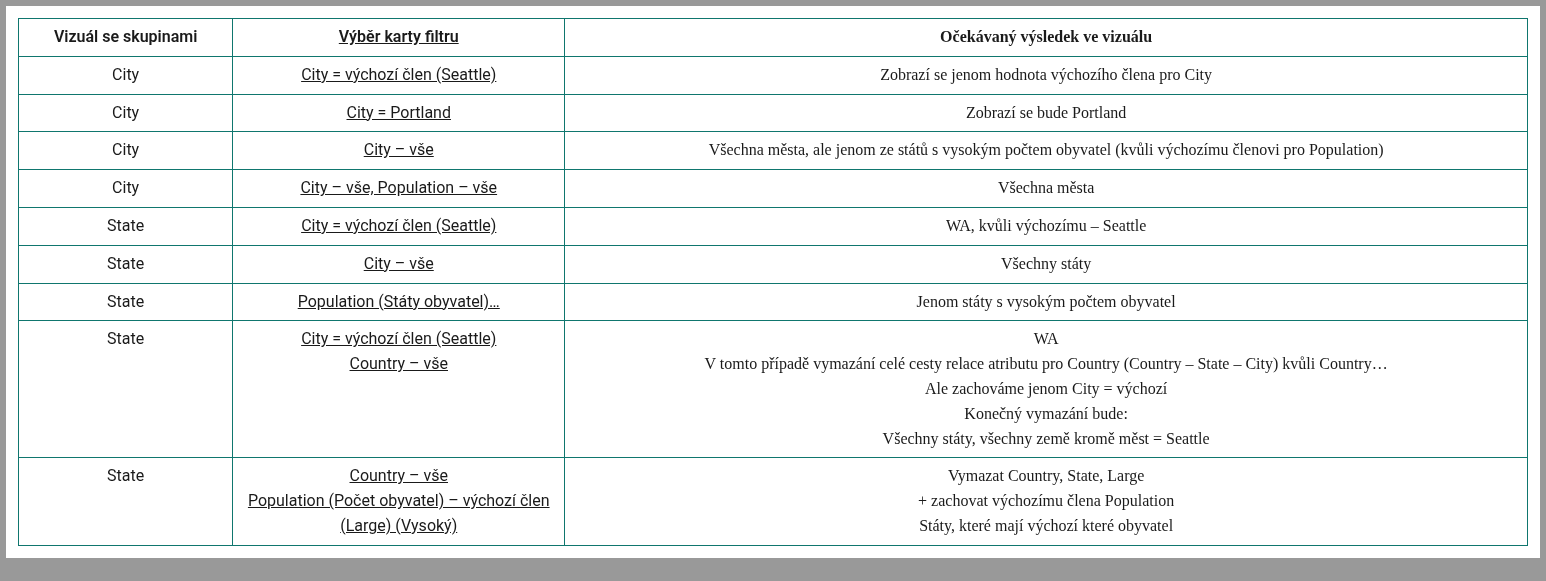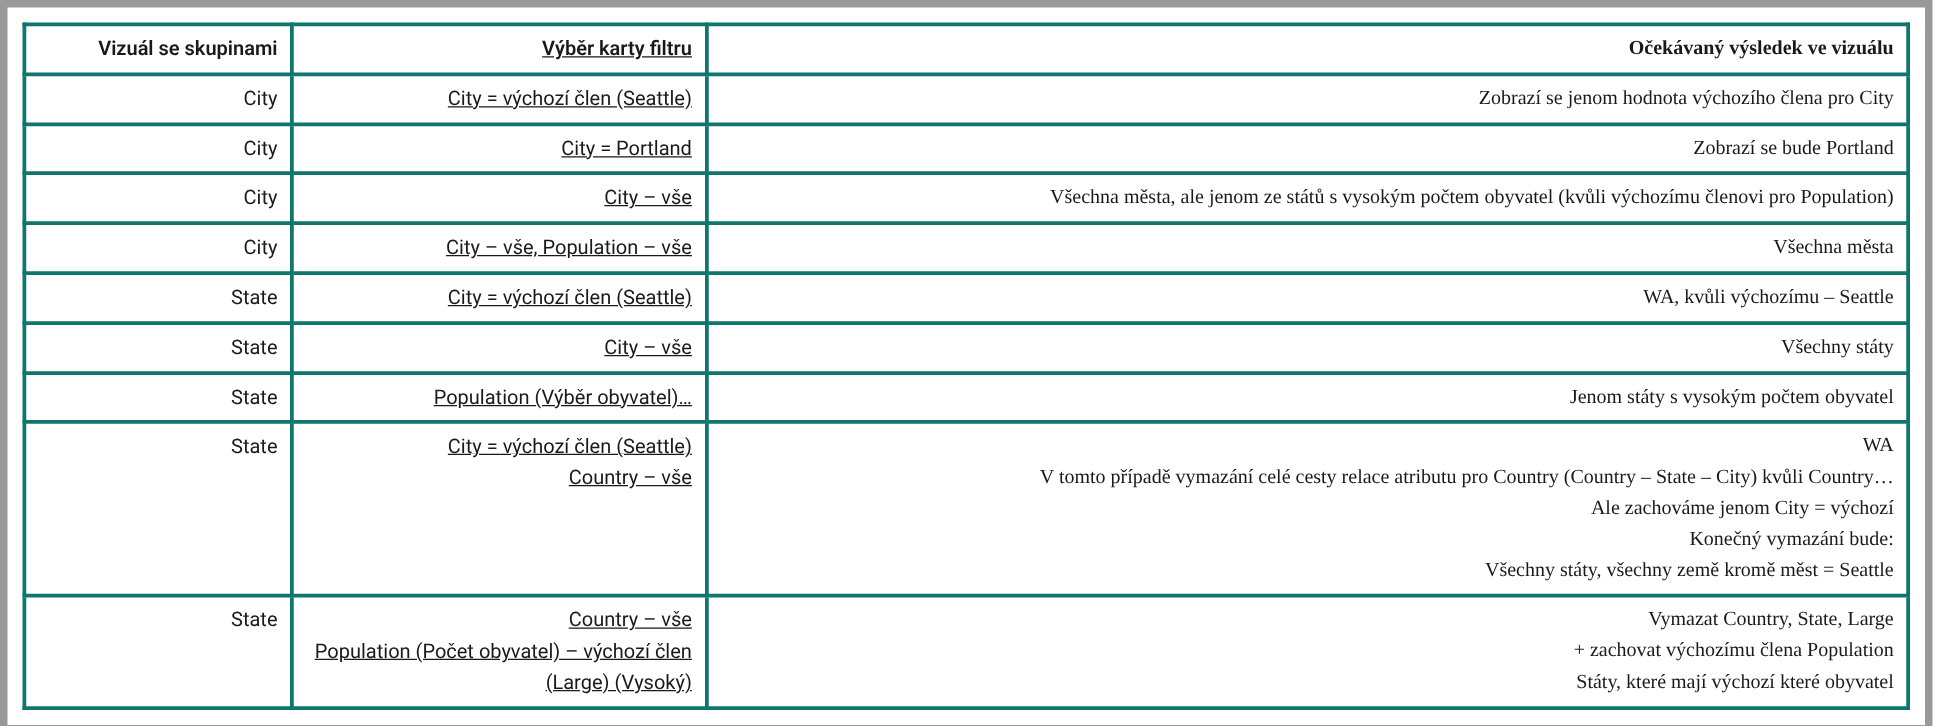--- a/index.html
+++ b/index.html
@@ -16,22 +16,22 @@
       background: #fff;
       padding: 12px;
     }
     table {
       width: 100%;
       border-collapse: collapse;
       font-size: 16px;
       color: #1a1a1a;
     }
     th, td {
-      border: 3px solid #0f766e;
-      text-align: right;
+      border: 1px solid #0f766e;
+      text-align: center;
       vertical-align: top;
       padding: 6px 10px;
       line-height: 1.55;
     }
     th {
       font-weight: 600;
     }
     .col1 { width: 14.2%; }
     .col2 { width: 22%; text-decoration: underline; }
     .col3 { width: 63.8%; font-family: Liberation Serif, serif; }
@@ -100,21 +100,21 @@
           <td class="col2">
             <span class="cell-line">City – vše</span>
           </td>
           <td class="col3">
             <span class="cell-line">Všechny státy</span>
           </td>
         </tr>
         <tr>
           <td class="col1">State</td>
           <td class="col2">
-            <span class="cell-line">Population (Výběr obyvatel)…</span>
+            <span class="cell-line">Population (Státy obyvatel)…</span>
           </td>
           <td class="col3">
             <span class="cell-line">Jenom státy s vysokým počtem obyvatel</span>
           </td>
         </tr>
         <tr>
           <td class="col1">State</td>
           <td class="col2">
             <span class="cell-line">City = výchozí člen (Seattle)</span>
             <span class="cell-line">Country – vše</span>

